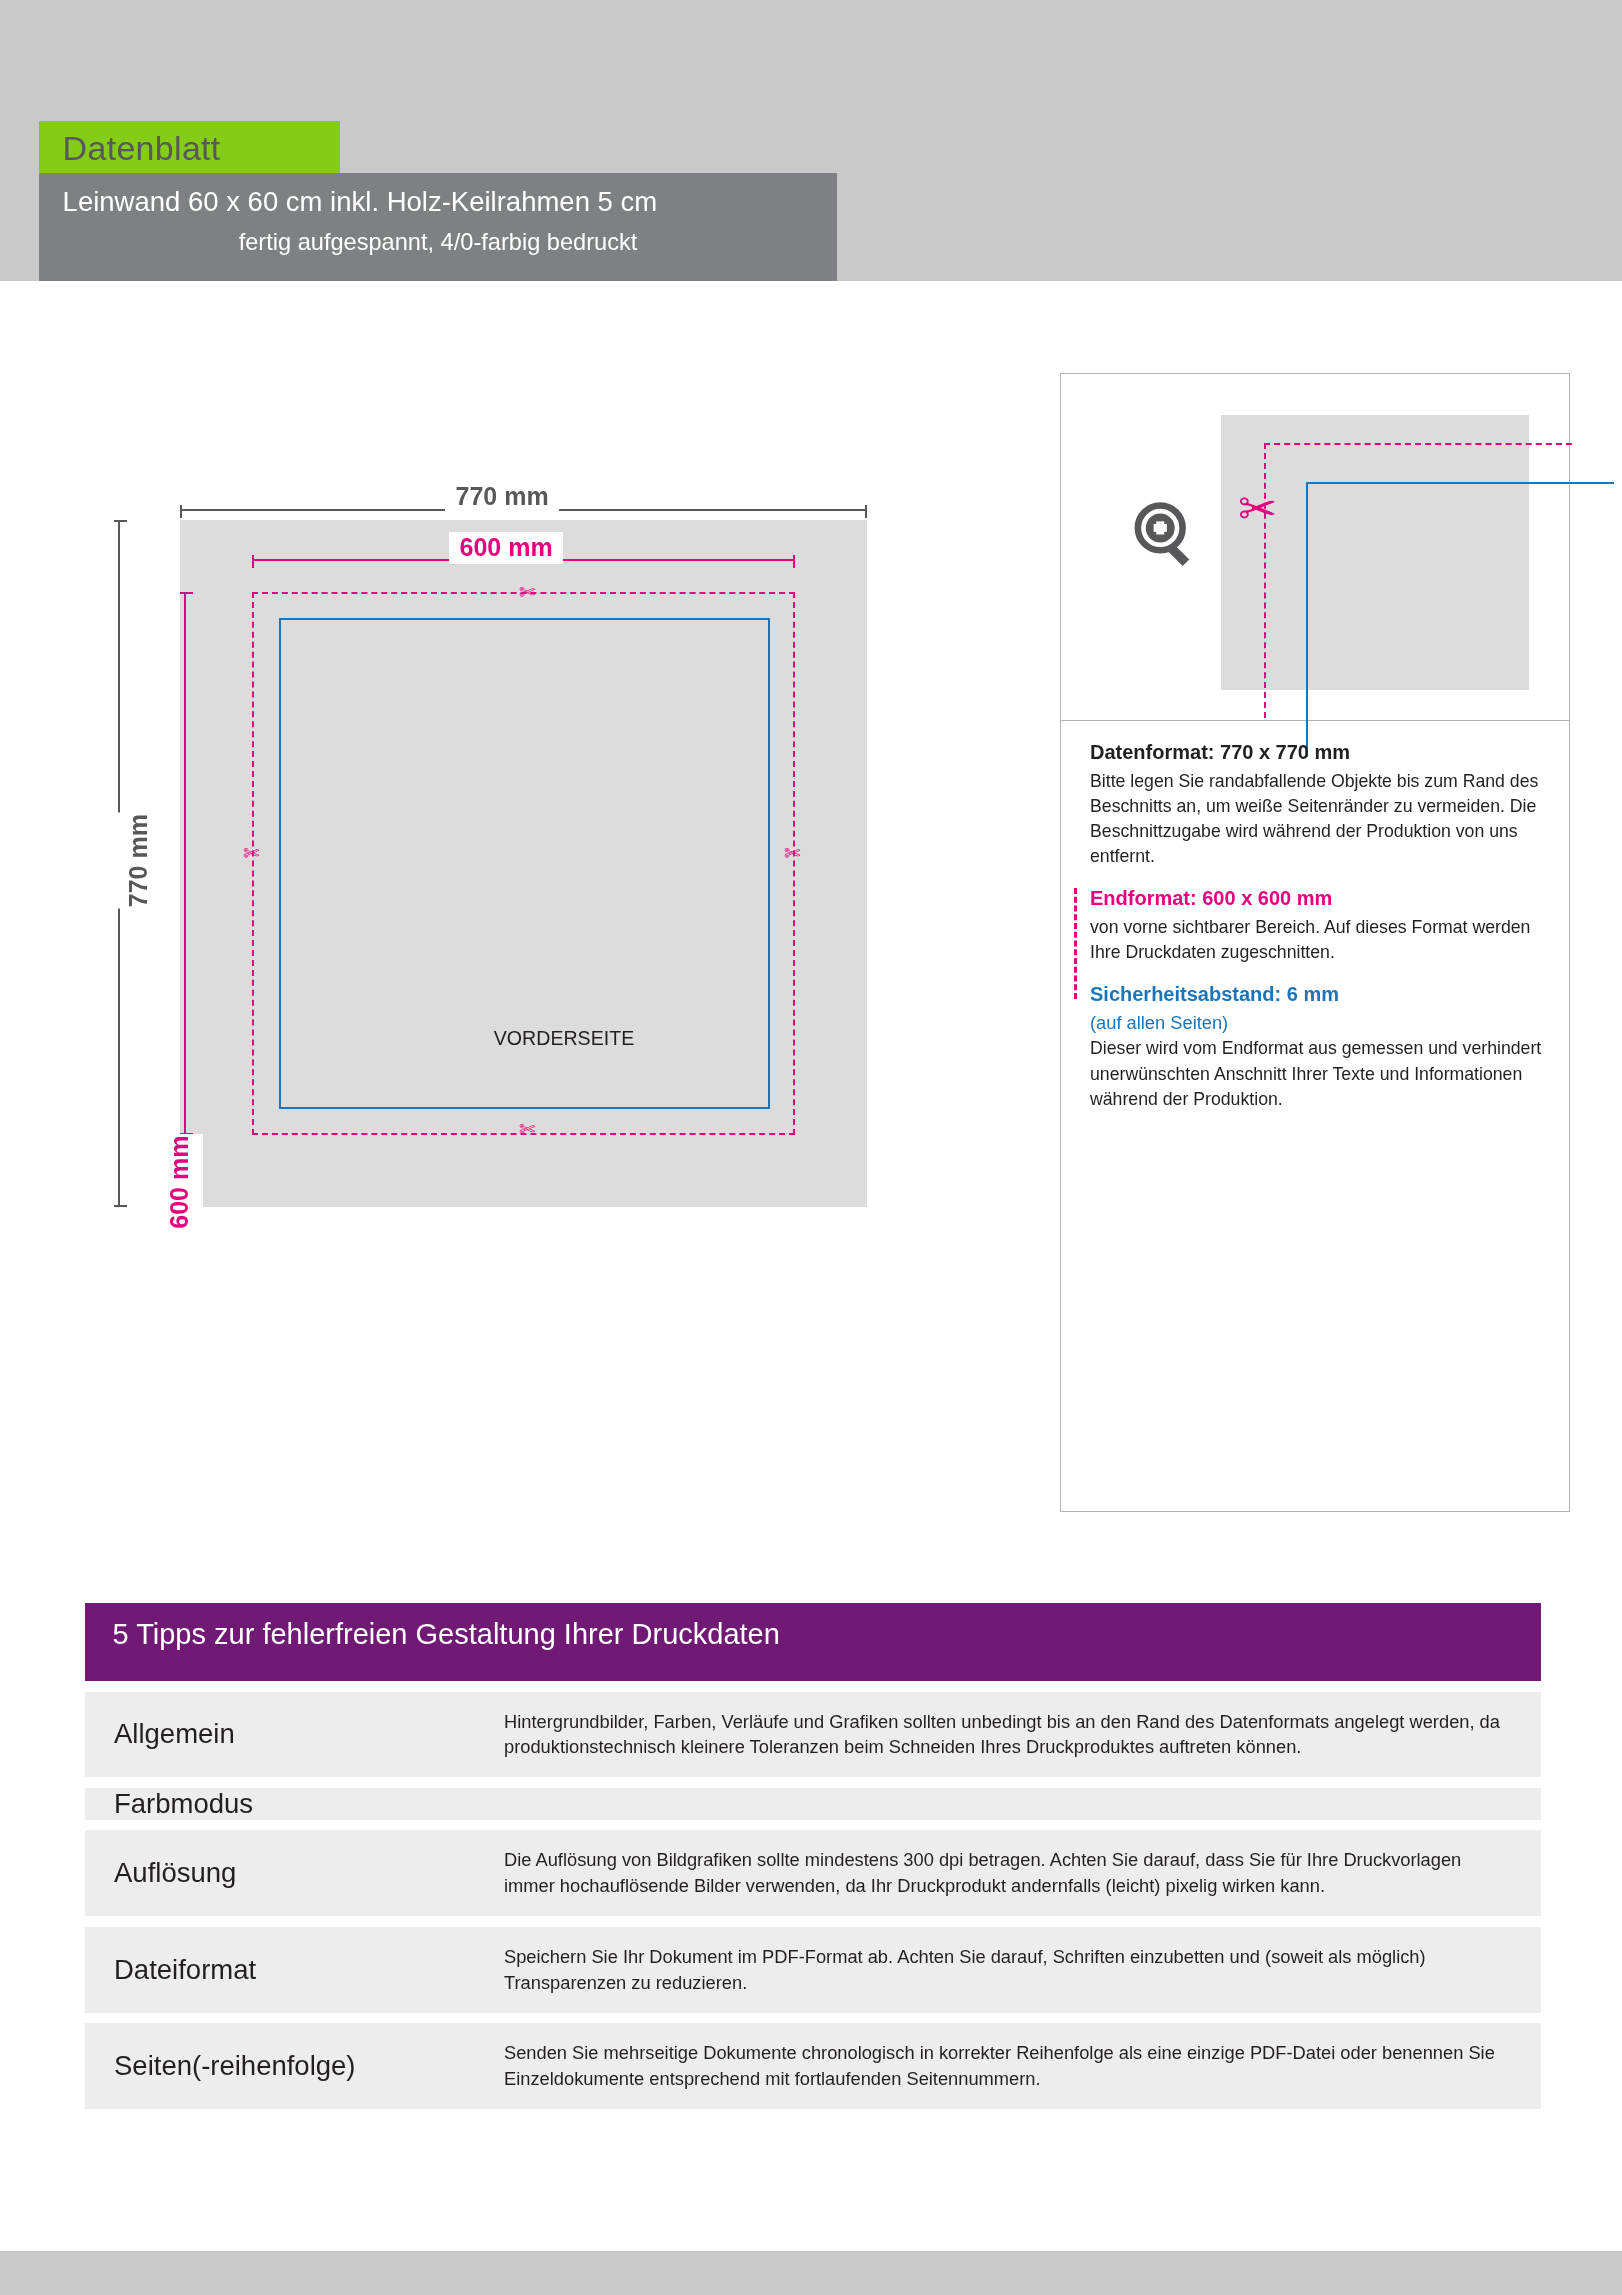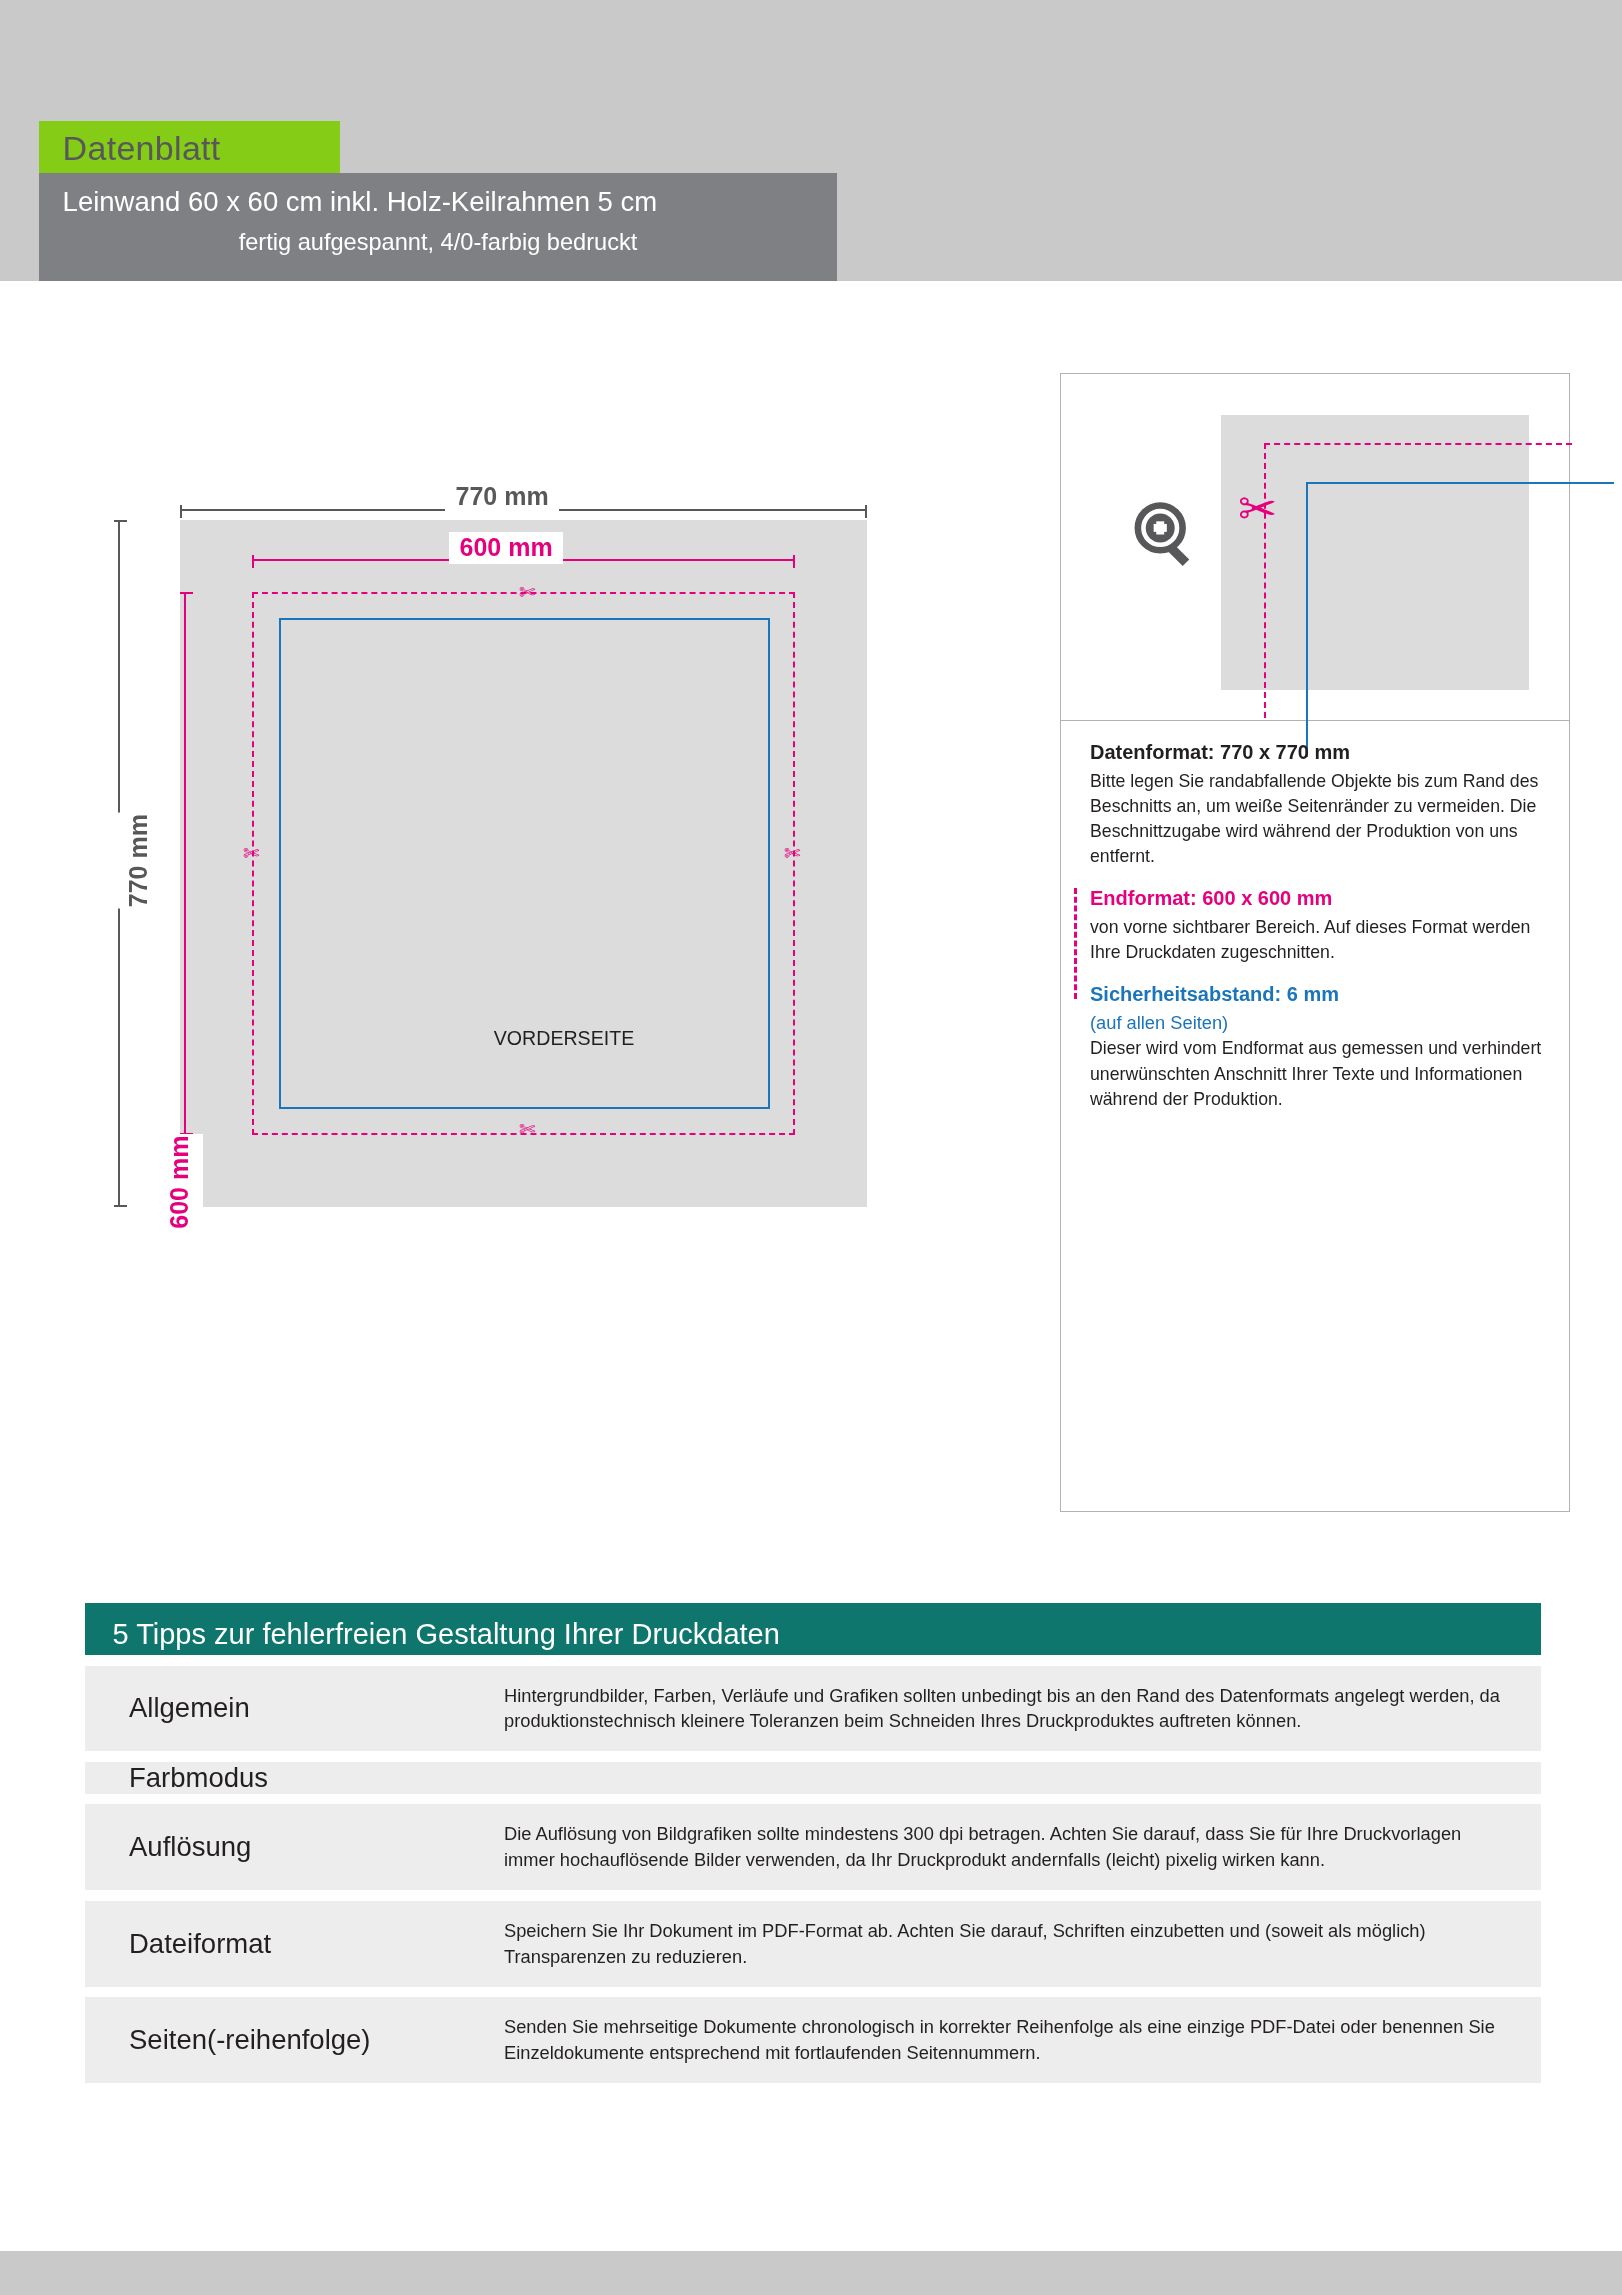--- a/index.html
+++ b/index.html
@@ -184,32 +184,32 @@
   .block-pink::before {
     content: ""; position: absolute; left: -15.7px; top: 3.9px;
     width: 0; height: 111px; border-left: 3.3px dashed #e6007e;
   }
 
   
   .tips {
     position: absolute; left: 85px; top: 1603px; width: 1456px;
   }
   .tips-header {
-    background: #0f766e; color: #ffffff;
-    height: 52px; line-height: 62px;
+    background: #701a75; color: #ffffff;
+    height: 78px; line-height: 62px;
     padding-left: 27.5px; font-size: 29px;
   }
   .tip-row {
     display: flex; align-items: stretch;
     background: #ededed; margin-top: 10.5px;
   }
   .tip-row .tip-name {
     width: 419px; flex: 0 0 419px;
     display: flex; align-items: center;
-    padding-left: 44px;
+    padding-left: 29px;
     font-size: 27.5px; color: #231f20;
   }
   .tip-row .tip-desc {
     flex: 1 1 auto;
     padding: 17px 26px 17px 0;
     font-size: 18.3px; line-height: 1.42; color: #231f20;
   }
   .bottom-band {
     position: absolute; left: 0; top: 2251px; width: 1623px; height: 44px;
     background: #c9c9c9;

